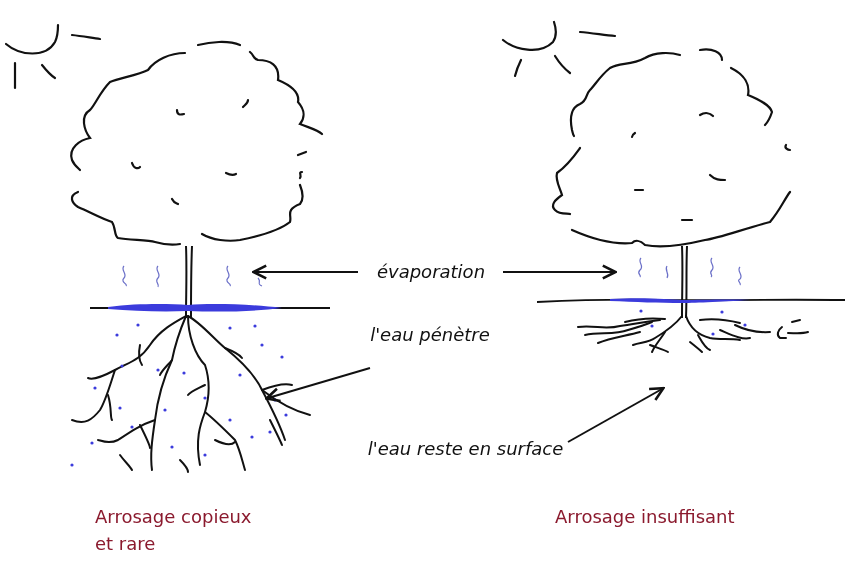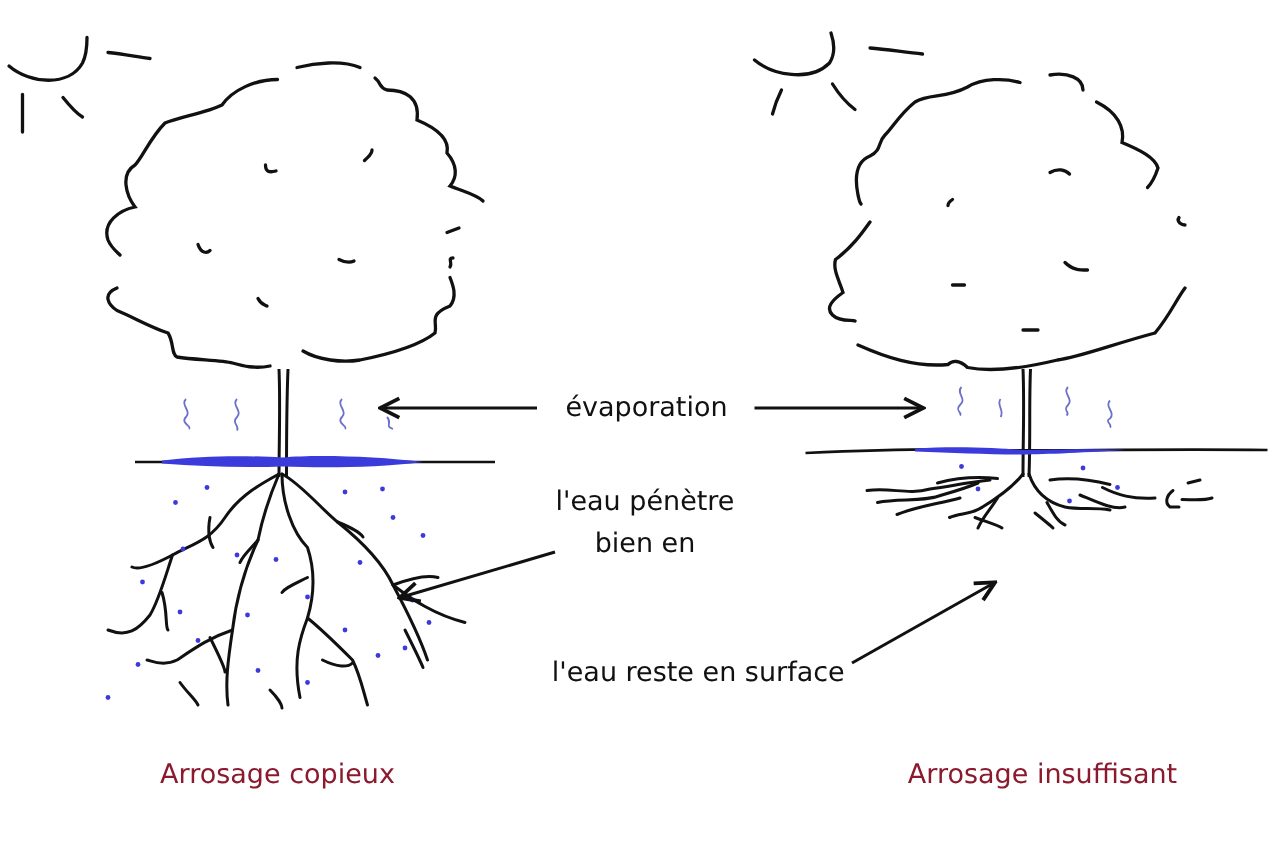--- a/index.html
+++ b/index.html
@@ -1,21 +1,21 @@
 <!DOCTYPE html>
 <html><head>
 <meta charset="utf-8">
 <style>
   html, body { margin: 0; padding: 0; background: #ffffff; }
   body { width: 856px; height: 570px; position: relative; overflow: hidden;
          font-family: "DejaVu Sans", sans-serif; }
   #canvas { position: absolute; left: 0; top: 0; width: 856px; height: 570px; }
   .lbl { position: absolute; text-align: center; color: #111; font-size: 18px; line-height: 24px;
-         font-family: "DejaVu Sans", sans-serif; }
-  .cap { position: absolute; text-align: center; color: #8b1a2e; font-size: 18px; line-height: 27px;
+         font-family: "DejaVu Sans", sans-serif; font-style: italic; }
+  .cap { position: absolute; text-align: left; color: #8b1a2e; font-size: 18px; line-height: 27px;
          font-family: "DejaVu Sans", sans-serif; }
 </style>
 </head>
 <body>
 
 <svg id="canvas" viewBox="0 0 856 570" xmlns="http://www.w3.org/2000/svg">
   <defs>
     <marker id="ah" viewBox="0 0 10 10" refX="8" refY="5" markerWidth="8" markerHeight="8" orient="auto-start-reverse">
       <path d="M1,1 L9,5 L1,9" fill="none" stroke="#111" stroke-width="1.6"></path>
     </marker>
@@ -179,24 +179,24 @@
     <line x1="503" y1="272" x2="614" y2="272" marker-end="url(#ah)"></line>
     <line x1="370" y1="368" x2="268" y2="398" marker-end="url(#ah)"></line>
     <line x1="568" y1="442" x2="662" y2="389" marker-end="url(#ah)"></line>
   </g>
 </svg>
 
 <div class="lbl" style="left:362px; top:260px; width:138px;">évaporation</div>
 
 <div class="lbl" style="left:355px; top:321px; width:150px; line-height:28px;">
   <div>l'eau pénètre</div>
-  <div>bien en</div>
 </div>
 
 <div class="lbl" style="left:353px; top:437px; width:225px;">l'eau reste en surface</div>
 
 <div class="cap" style="left:95px; top:503px; width:180px;">
   <div>Arrosage copieux</div>
+  <div>et rare</div>
 </div>
 
-<div class="cap" style="left:575px; top:503px; width:240px;">
+<div class="cap" style="left:555px; top:503px; width:240px;">
   <div>Arrosage insuffisant</div>
 </div>
 
 </body></html>

